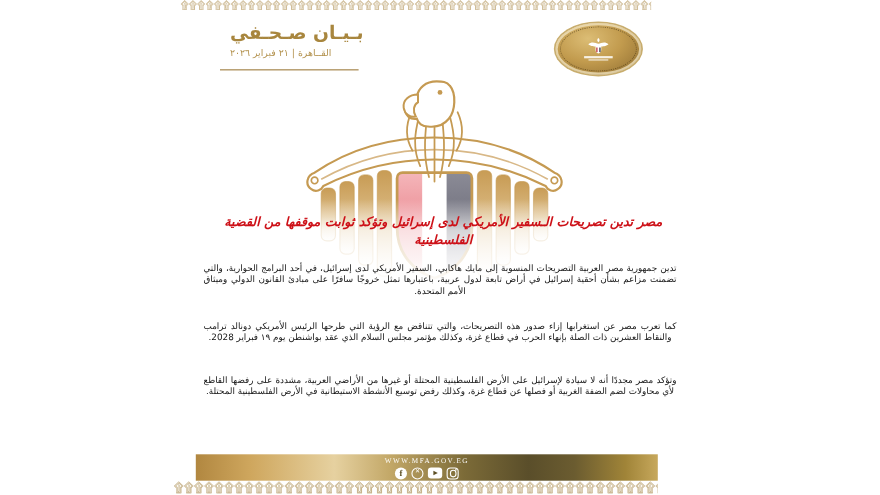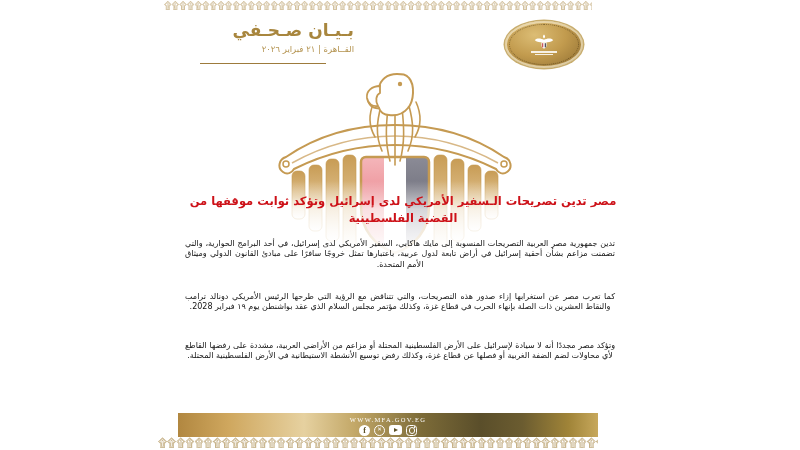--- a/index.html
+++ b/index.html
@@ -11,21 +11,21 @@
 
   
   .ornament{
     position:absolute;overflow:hidden;white-space:nowrap;text-align:center;
     color:#b09154;user-select:none;
   }
   .ornament.top{left:6px;top:0;width:428px;height:12px;font-size:10px;line-height:11px;letter-spacing:0.5px;}
   .ornament.bottom{left:0;top:437px;width:440px;height:13px;font-size:12px;line-height:12px;letter-spacing:0.5px;color:#a3823f;}
 
   
-  .title-block{position:absolute;left:36px;top:20px;width:160px;text-align:right;}
+  .title-block{position:absolute;left:51px;top:20px;width:160px;text-align:left;}
   .title{font-size:17px;font-weight:bold;color:#a8863e;letter-spacing:1px;}
   .dateline{font-size:8.5px;font-weight:normal;color:#b3924e;margin-top:4px;}
   .title-rule{position:absolute;left:42px;top:63px;width:126px;border-top:1.5px solid #9d7b3c;}
 
   
   .seal{
     position:absolute;left:347px;top:21px;width:78px;height:47px;border-radius:50%;
     background:radial-gradient(ellipse at 38% 30%, #dcbd75 0%, #c29b4e 45%, #8a692e 100%);
     box-shadow:0 0 0 1.5px #c8ad6d, inset 0 0 0 2px rgba(242,230,196,0.75);
   }
@@ -34,21 +34,21 @@
   .seal-line{background:rgba(255,255,255,0.85);height:1.2px;margin-top:1.6px;}
   .seal-line.l1{width:26px;}
   .seal-line.l2{width:18px;}
 
   
   .eagle{position:absolute;left:118px;top:71px;width:238px;height:190px;}
 
   
   .headline{
     position:absolute;left:25px;top:193px;width:440px;direction:rtl;text-align:center;
-    font-size:11.5px;line-height:17px;font-weight:bold;color:#cd1118;z-index:5;
+    font-size:11.5px;line-height:17px;font-weight:bold;color:#cd1118;z-index:5;font-style:italic;
   }
 
   
   .para{
     position:absolute;left:27px;width:430px;direction:rtl;
     text-align:justify;text-align-last:center;-moz-text-align-last:center;
     font-size:8px;line-height:10.4px;font-weight:normal;color:#141414;z-index:5;
   }
   .para.p1{top:239px;}
   .para.p2{top:292px;}
@@ -173,21 +173,21 @@
     <path d="M104,15 C96,15 90,20 91,27 C92,33 97,36 102,35 C99,30 100,24 104,22 Z" fill="#ffffff" stroke="#c59a52" stroke-width="1.8"></path>
     <circle cx="124" cy="13" r="2.2" fill="#c59a52"></circle>
 
     <rect x="0" y="110" width="238" height="80" fill="url(#whiteFade)"></rect>
   </svg>
 
   <div class="headline" dir="rtl">مصر تدين تصريحات الـسفير الأمريكي لدى إسرائيل وتؤكد ثوابت موقفها من القضية الفلسطينية</div>
 
   <div class="para p1" dir="rtl">تدين جمهورية مصر العربية التصريحات المنسوبة إلى مايك هاكابي، السفير الأمريكي لدى إسرائيل، في أحد البرامج الحوارية، والتي تضمنت مزاعم بشأن أحقية إسرائيل في أراض تابعة لدول عربية، باعتبارها تمثل خروجًا سافرًا على مبادئ القانون الدولي وميثاق الأمم المتحدة.</div>
   <div class="para p2" dir="rtl">كما تعرب مصر عن استغرابها إزاء صدور هذه التصريحات، والتي تتناقض مع الرؤية التي طرحها الرئيس الأمريكي دونالد ترامب والنقاط العشرين ذات الصلة بإنهاء الحرب في قطاع غزة، وكذلك مؤتمر مجلس السلام الذي عقد بواشنطن يوم ١٩ فبراير 2028.</div>
-  <div class="para p3" dir="rtl">وتؤكد مصر مجددًا أنه لا سيادة لإسرائيل على الأرض الفلسطينية المحتلة أو مزاعم من الأراضي العربية، مشددة على رفضها القاطع لأي محاولات لضم الضفة الغربية أو فصلها عن قطاع غزة، وكذلك رفض توسيع الأنشطة الاستيطانية في الأرض الفلسطينية المحتلة.</div>
+  <div class="para p3" dir="rtl">وتؤكد مصر مجددًا أنه لا سيادة لإسرائيل على الأرض الفلسطينية المحتلة أو غيرها من الأراضي العربية، مشددة على رفضها القاطع لأي محاولات لضم الضفة الغربية أو فصلها عن قطاع غزة، وكذلك رفض توسيع الأنشطة الاستيطانية في الأرض الفلسطينية المحتلة.</div>
 
   <div class="band">
     <div class="band-url">WWW.MFA.GOV.EG</div>
     <div class="social-row">
       <div class="ic ic-fb">
           <span>f</span>
         </div>
       <div class="ic ic-x">
           <span>✕</span>
         </div>

